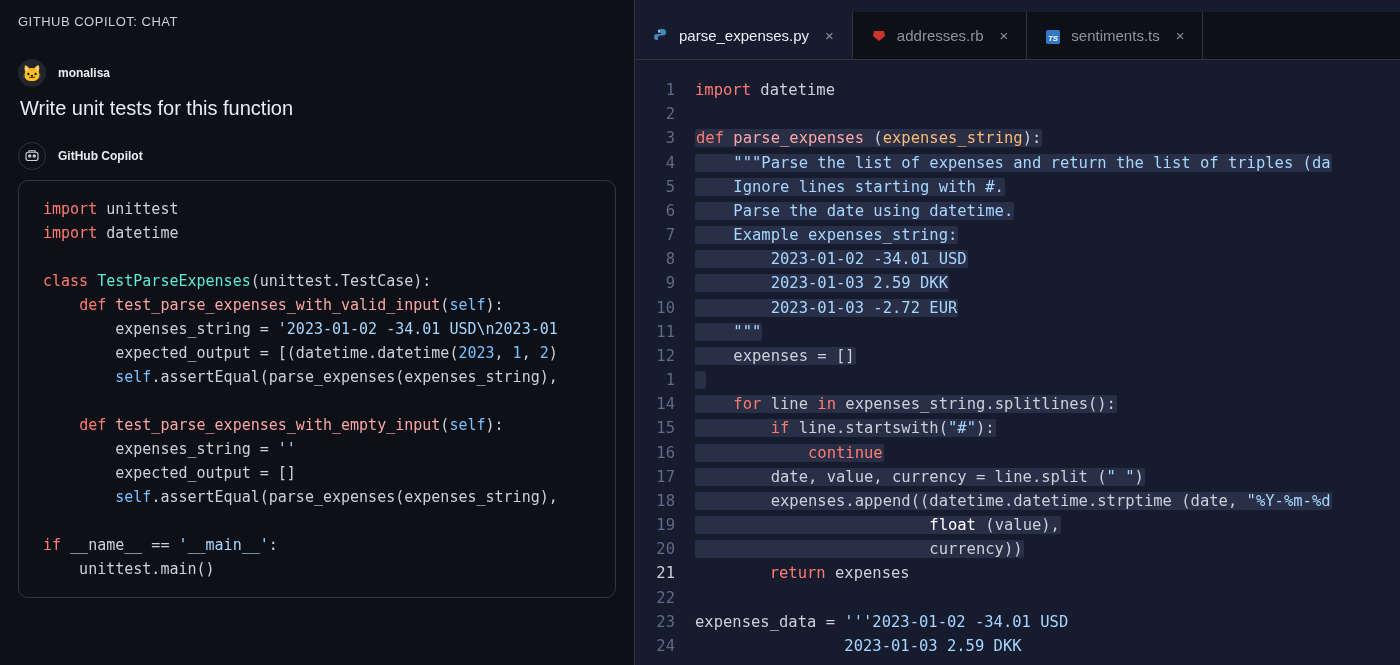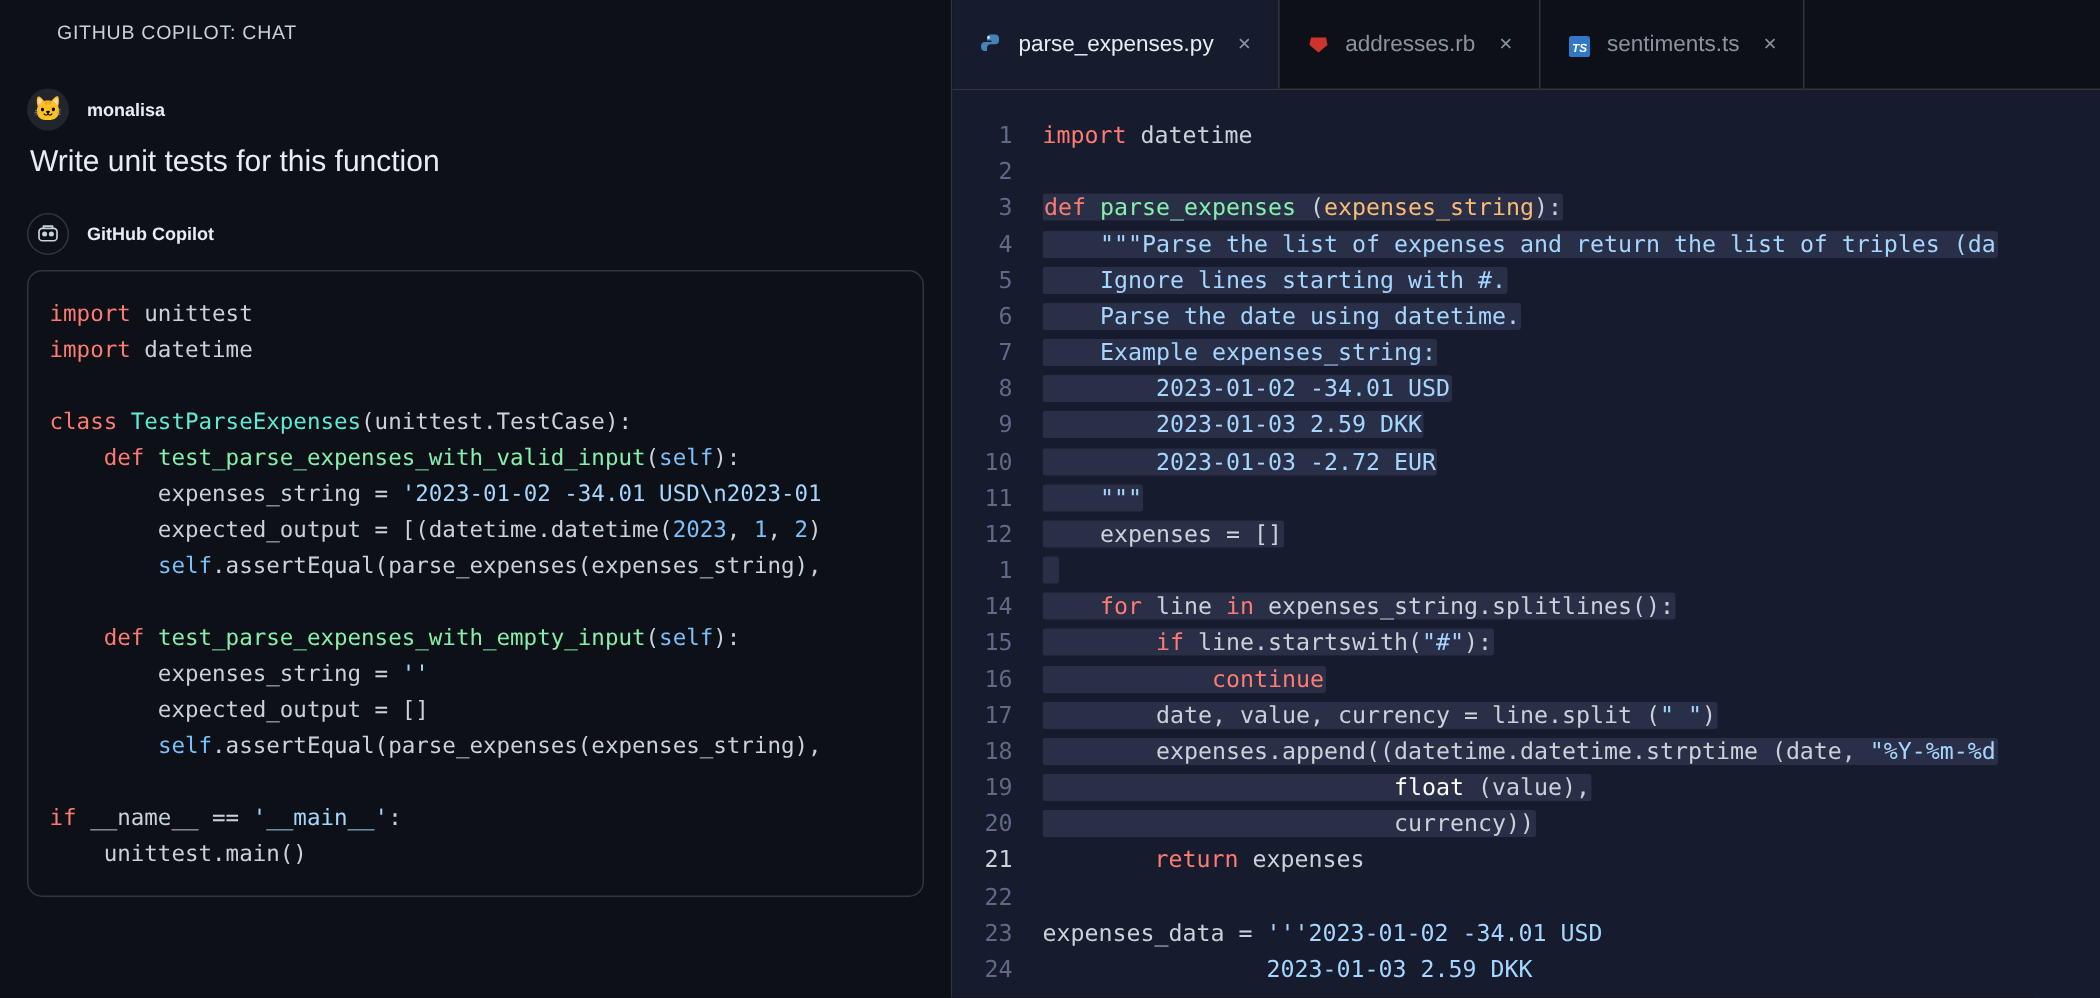--- a/index.html
+++ b/index.html
@@ -18,21 +18,20 @@
     display: flex;
     flex-direction: column;
     border-right: 1px solid #30363d;
   }
   .chat-header {
     padding: 14px 18px;
     font-size: 13px;
     letter-spacing: 0.5px;
     color: #c9d1d9;
     font-weight: 500;
-    margin-left: 20px;
   }
   .chat-body {
     flex: 1;
     padding: 0 18px;
     overflow: hidden;
   }
   .user-row, .bot-row {
     display: flex;
     align-items: center;
     gap: 12px;
@@ -61,41 +60,42 @@
   }
   .user-message {
     font-size: 20px;
     color: #e6edf3;
     margin-bottom: 22px;
     padding-left: 2px;
   }
   .code-block {
     border: 1px solid #30363d;
     border-radius: 10px;
-    padding: 16px 14px;
+    padding: 16px 24px;
     font-family: ui-monospace, "SF Mono", Menlo, Consolas, monospace;
     font-size: 15px;
     line-height: 1.6;
     white-space: pre;
     overflow: hidden;
     color: #c9d1d9;
     background: #0d1117;
   }
   .right-panel {
     flex: 1;
     background: #161b2e;
     display: flex;
     flex-direction: column;
   }
   .tabs {
     display: flex;
     align-items: stretch;
     background: #0d1117;
     border-bottom: 1px solid #30363d;
-    height: 60px;
+    height: 48px;
+    margin-top: 12px;
   }
   .tab {
     display: flex;
     align-items: center;
     gap: 10px;
     padding: 0 18px;
     font-size: 15px;
     color: #8b949e;
     cursor: pointer;
     border-right: 1px solid #30363d;
@@ -137,21 +137,21 @@
   .gutter .ln.current { color: #c9d1d9; }
   .code-area {
     flex: 1;
     white-space: pre;
     color: #c9d1d9;
     overflow: hidden;
   }
   .code-area .line { display: block; min-height: 1.56em; }
   
   .kw { color: #ff7b72; }
-  .fn { color: #86efac; }
+  .fn { color: #fca5a5; }
   .clsname { color: #5eead4; }
   .str { color: #a5d6ff; }
   .param { color: #fdba74; }
   .self { color: #79c0ff; }
   .num { color: #79c0ff; }
   .builtin { color: #ffffff; }
   .hl { background: rgba(110,118,160,0.22); border-radius: 2px; padding: 0 1px;}
   .plain { color: #c9d1d9; }
 </style>
 </head>

